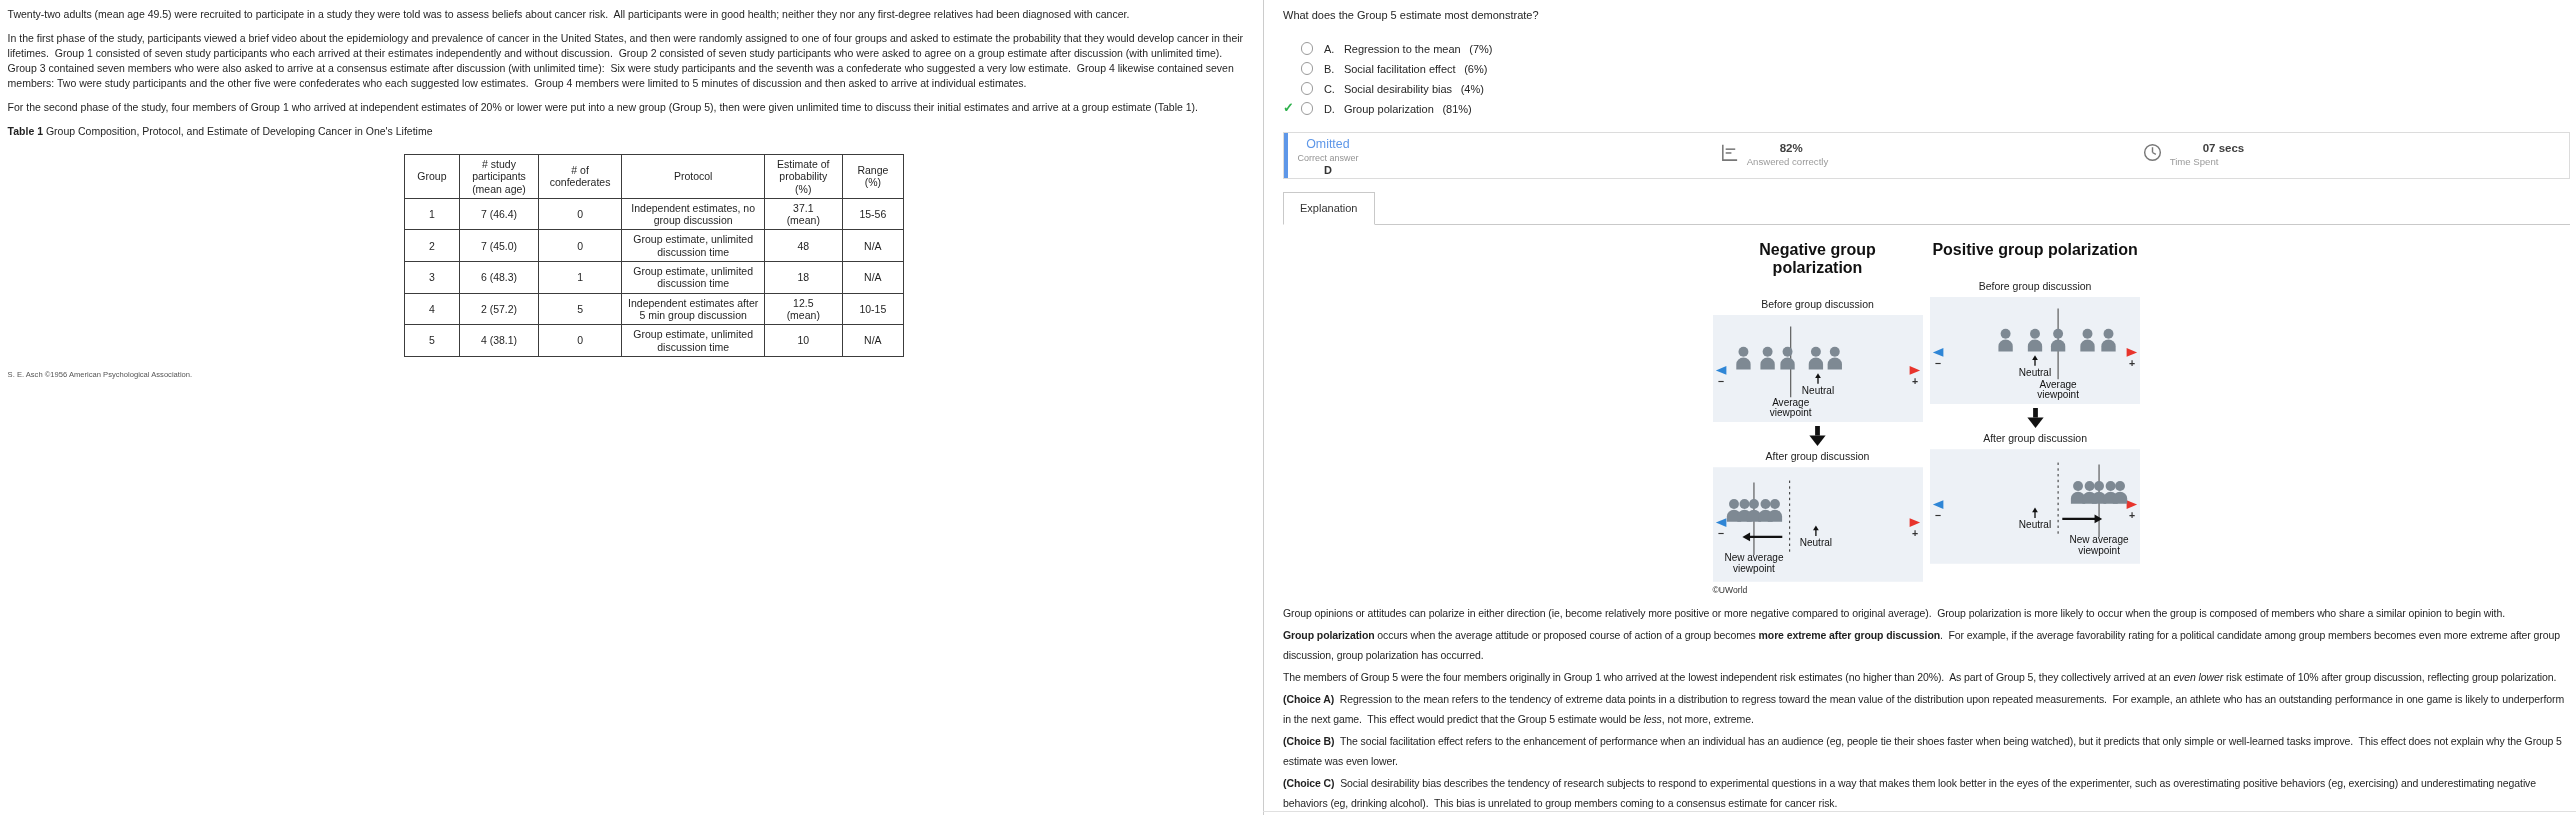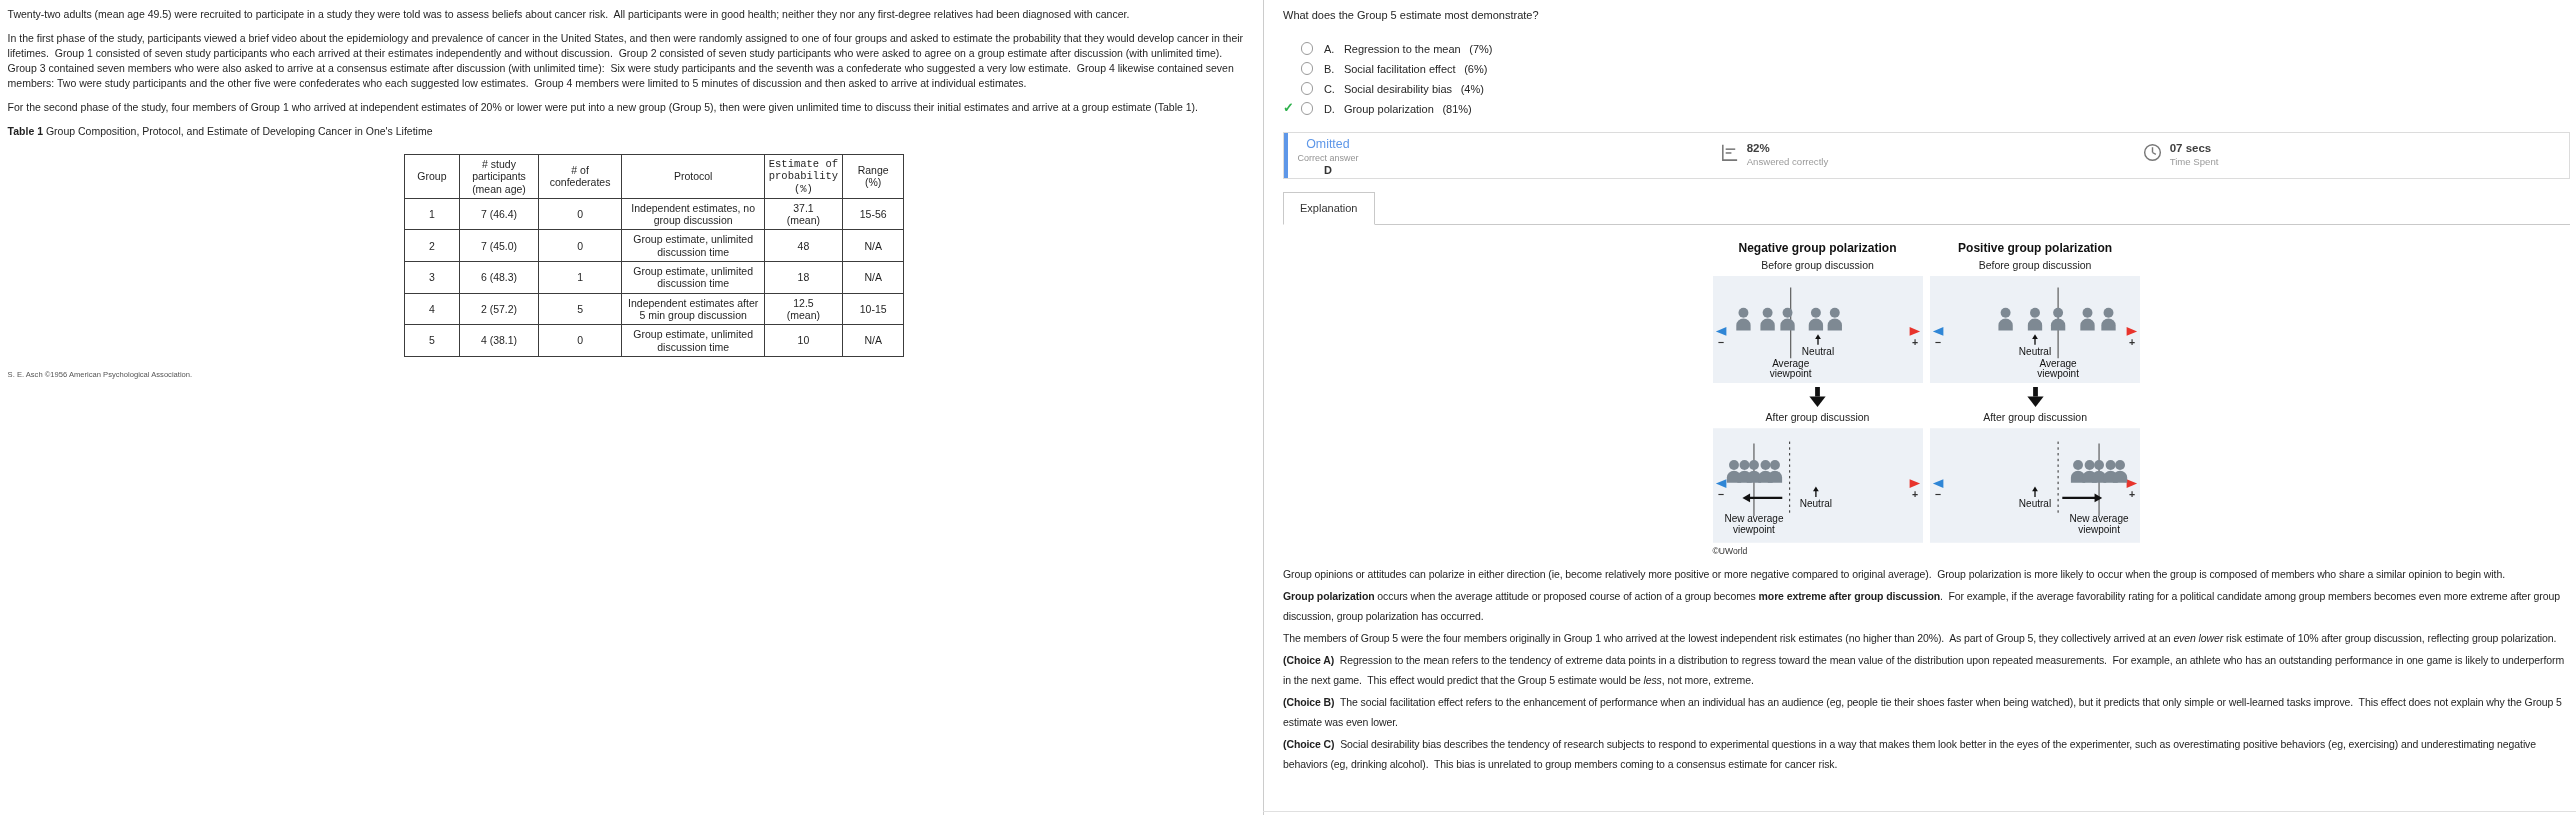--- a/index.html
+++ b/index.html
@@ -27,33 +27,33 @@
   .letter{width:20px;}
   .pct{margin-left:8.6px;}
 
   .result-box{position:relative;margin-top:13.4px;border:1px solid #dcdcdc;height:47px;background:#fff;box-sizing:border-box;}
   .result-accent{position:absolute;left:0;top:0;width:3.8px;height:100%;background:#5e97e8;}
   .result-left{position:absolute;left:13.4px;top:3.8px;text-align:center;}
   .result-status{font-size:12.4px;color:#5e97e8;line-height:14.3px;}
   .result-ca-label{font-size:9px;color:#949494;margin-top:1.9px;line-height:10.5px;}
   .result-ca{font-size:11px;font-weight:bold;color:#333;margin-top:1.9px;line-height:11.5px;}
   .stat{position:absolute;top:8.6px;display:flex;align-items:flex-start;gap:6.7px;}
-  .sval{display:block;font-size:11.5px;font-weight:bold;color:#404040;line-height:12.4px;}
+  .sval{display:block;font-size:11.5px;font-weight:bold;color:#404040;line-height:12.4px;margin-left:33px;}
   .slab{display:block;font-size:9.6px;color:#9b9b9b;line-height:12.4px;margin-top:1.9px;}
 
   .tabbar{margin-top:13.4px;border-bottom:1px solid #c9c9c9;height:32px;}
   .tab{display:inline-block;box-sizing:border-box;height:33px;line-height:31.5px;padding:0 16px;
     border:1px solid #c9c9c9;border-bottom:1px solid #fff;margin-bottom:-1px;background:#fff;
     font-size:11px;color:#333;cursor:pointer;}
 
   
   .diagram-wrap{width:428px;margin:16px auto 0 auto;}
   .diagram-cols{display:flex;gap:7.6px;}
   .dcol{width:210px;text-align:center;}
-  .dtitle{font-size:12px;font-weight:bold;color:#111;margin-bottom:4px;}
+  .dtitle{font-size:16px;font-weight:bold;color:#111;margin-bottom:21px;}
   .dsub{font-size:10.5px;color:#222;margin-bottom:4.8px;}
   svg.panel{display:block;}
   .down-arrow{height:21px;margin:3.8px 0 2.9px 0;}
   .credit{margin-top:2.9px;text-align:left;font-size:8.6px;color:#333;}
 
   
   .xp{margin-top:8.6px;font-size:10.5px;line-height:20px;letter-spacing:-0.1px;color:#1f1f1f;}
   .xp p{margin:0 0 1.9px 0;white-space:pre-wrap;}
   .eo{margin-top:9.6px;font-size:10.5px;line-height:14.3px;letter-spacing:-0.1px;white-space:pre-wrap;}
   .eo-label{font-weight:bold;}
@@ -72,21 +72,21 @@
     <table class="t1">
       <thead>
           <tr id="t1-head">
             <th style="width: 47px;">Group</th>
             <th style="width: 70px;"># study
 participants
 (mean age)</th>
             <th style="width: 75px;"># of
 confederates</th>
             <th style="width: 134px;">Protocol</th>
-            <th style="width: 69px; font-family: Liberation Mono, monospace;">Estimate of
+            <th style="width: 69px;">Estimate of
 probability
 (%)</th>
             <th style="width: 53px;">Range
 (%)</th>
           </tr>
         </thead>
       <tbody id="t1-body">
           <tr>
             <td>1</td>
             <td>7 (46.4)</td>

